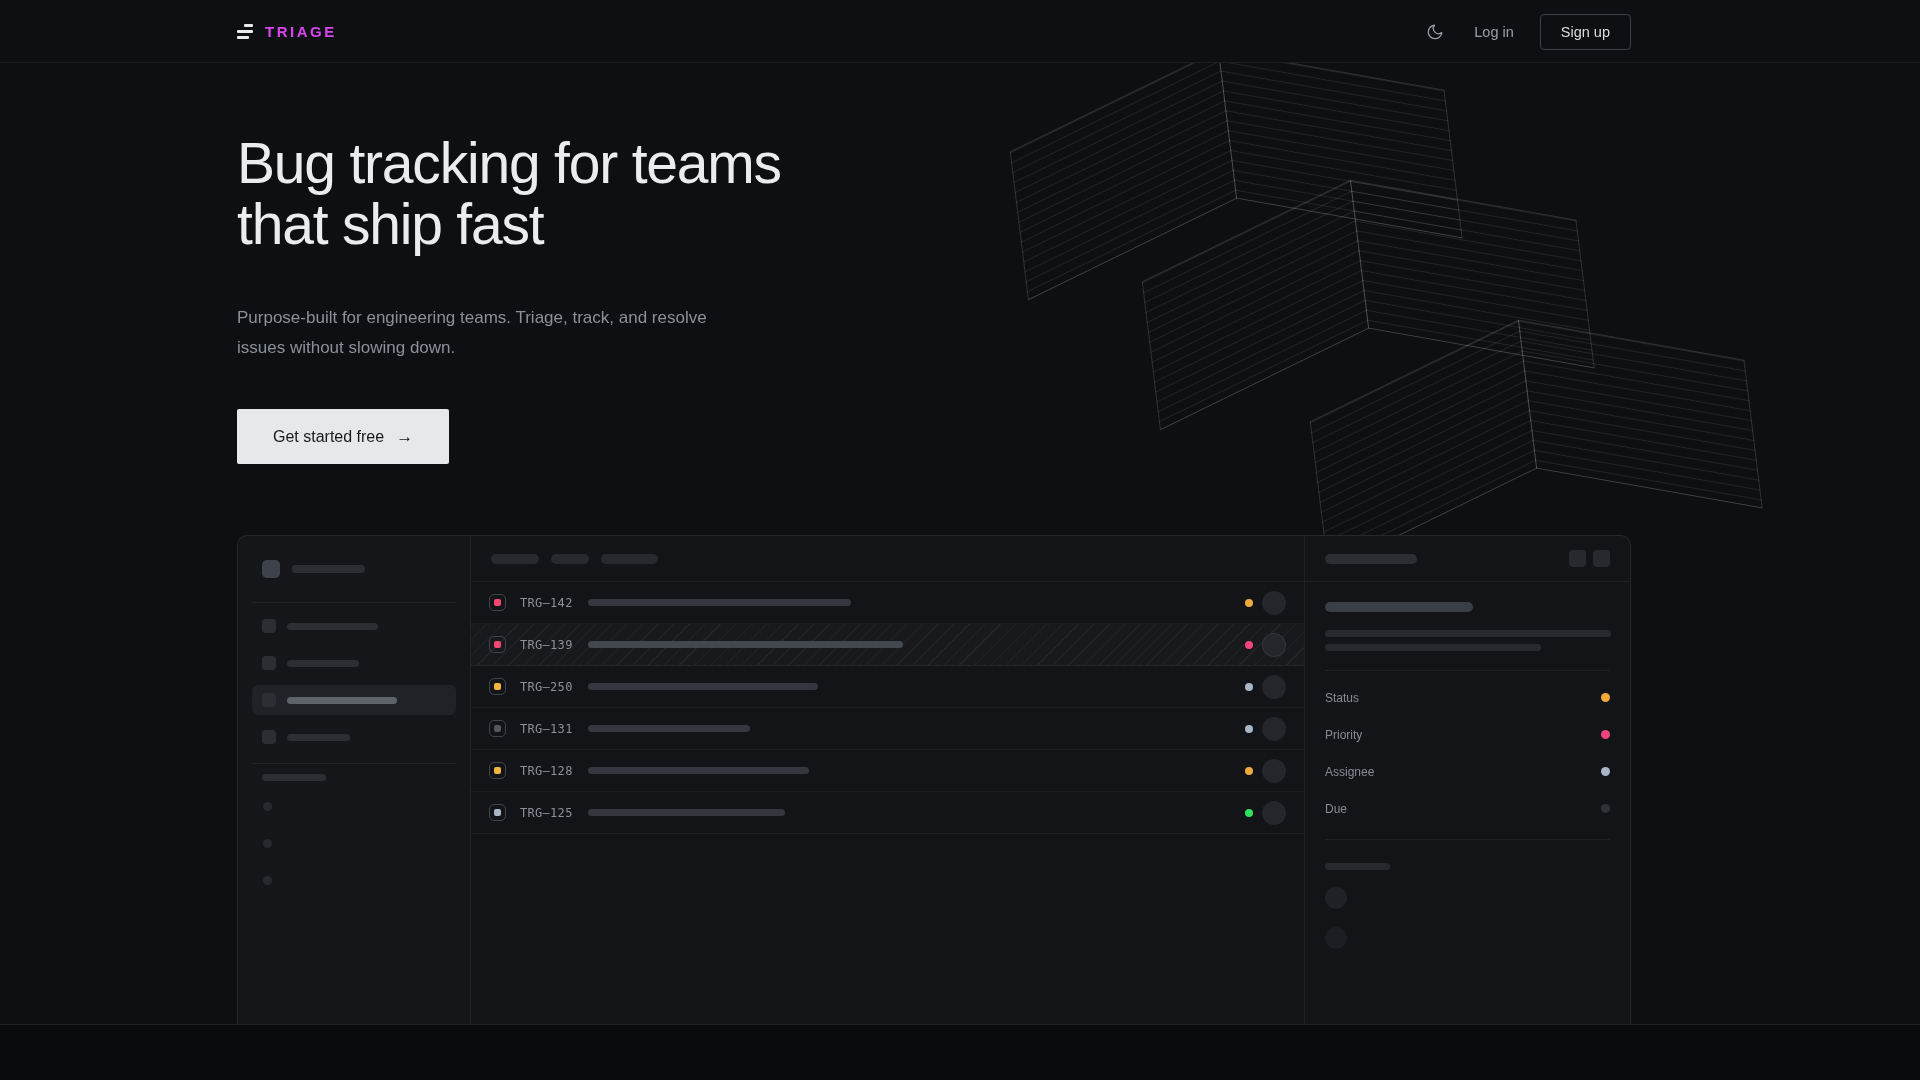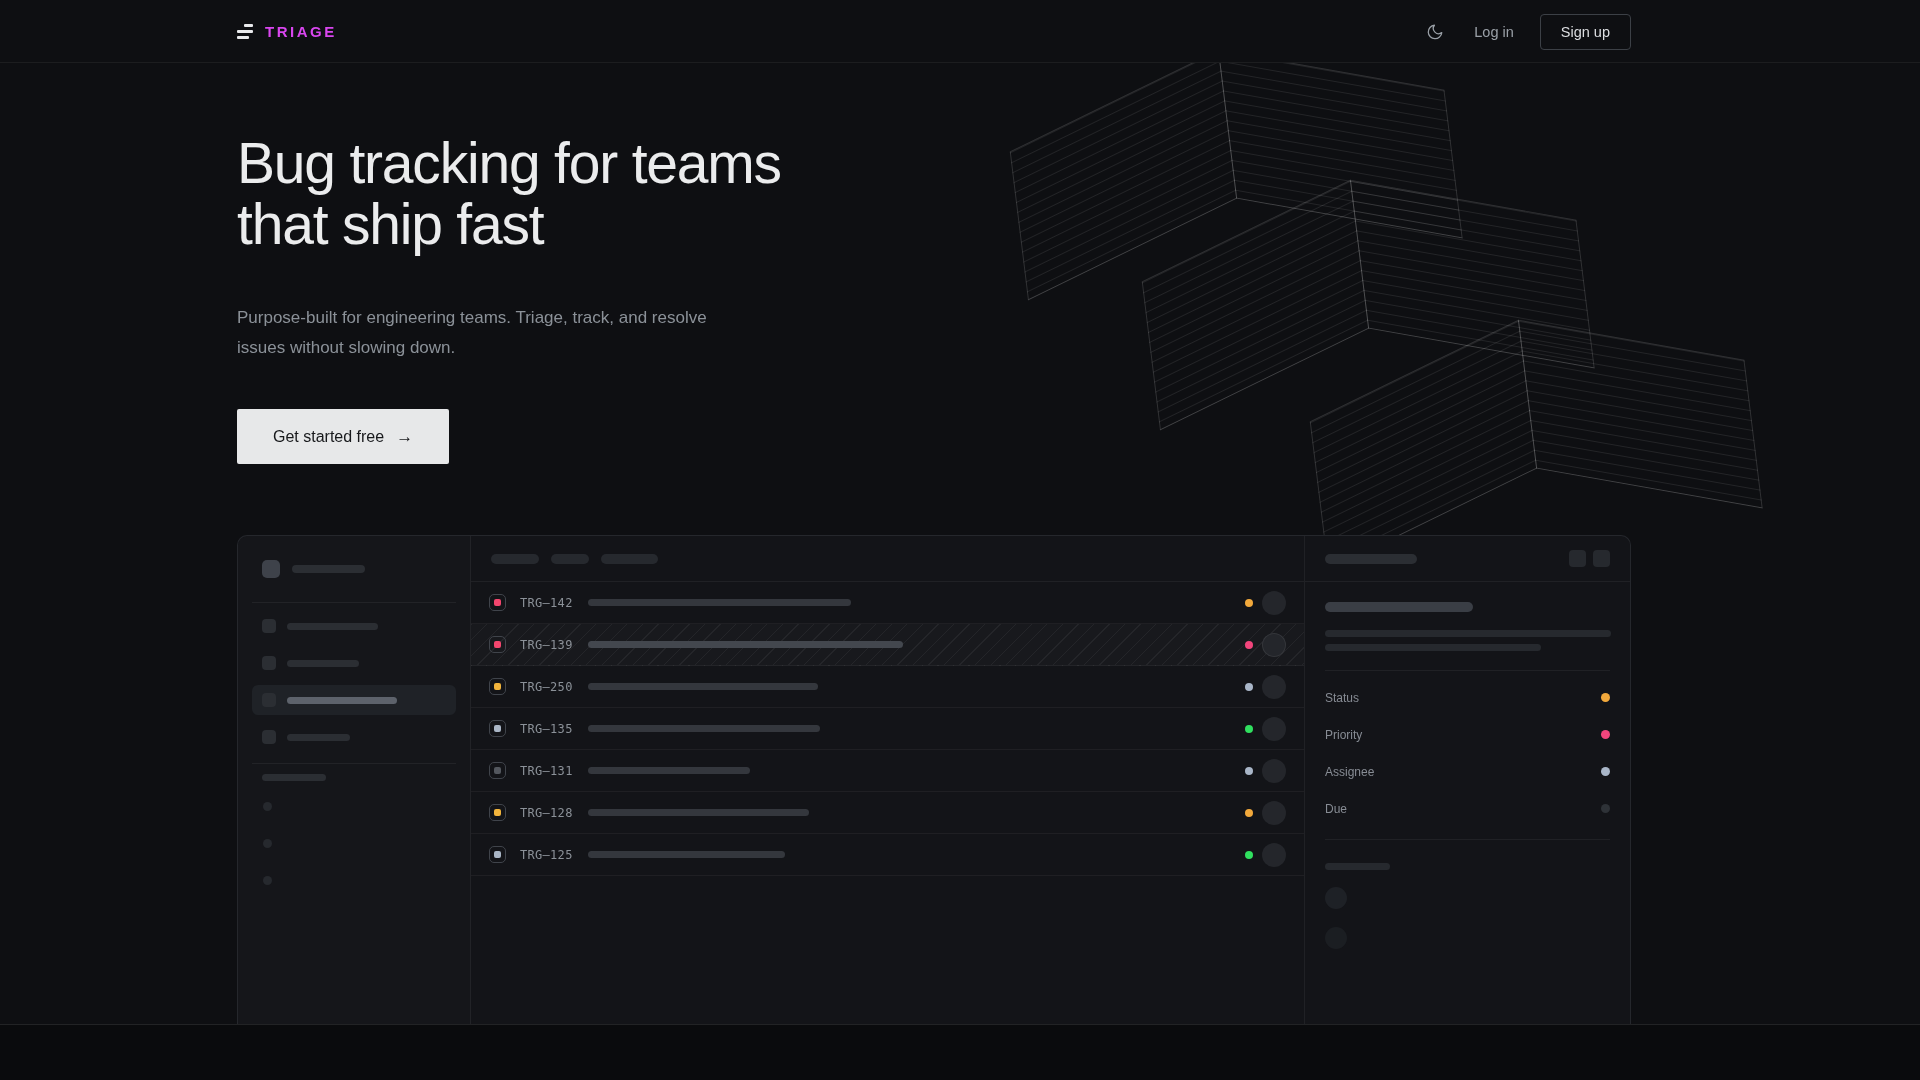--- a/index.html
+++ b/index.html
@@ -227,29 +227,20 @@
   <div class="issue-row">
     <span class="row-icon">
                 <i style="background: rgb(242, 180, 60);"></i>
               </span>
     <span class="row-id">TRG–250</span>
     <span class="row-bar" style="width: 230px;"></span>
     <span class="row-dot" style="background: rgb(169, 182, 200);"></span>
     <span class="row-avatar"></span>
   </div>
 
-  <div class="issue-row">
-    <span class="row-icon">
-                <i style="background: rgb(170, 182, 198);"></i>
-              </span>
-    <span class="row-id">TRG–135</span>
-    <span class="row-bar" style="width: 232px;"></span>
-    <span class="row-dot" style="background: rgb(48, 224, 95);"></span>
-    <span class="row-avatar"></span>
-  </div>
 
   <div class="issue-row">
     <span class="row-icon">
                 <i style="background: rgb(83, 87, 94);"></i>
               </span>
     <span class="row-id">TRG–131</span>
     <span class="row-bar" style="width: 162px;"></span>
     <span class="row-dot" style="background: rgb(169, 182, 200);"></span>
     <span class="row-avatar"></span>
   </div>

